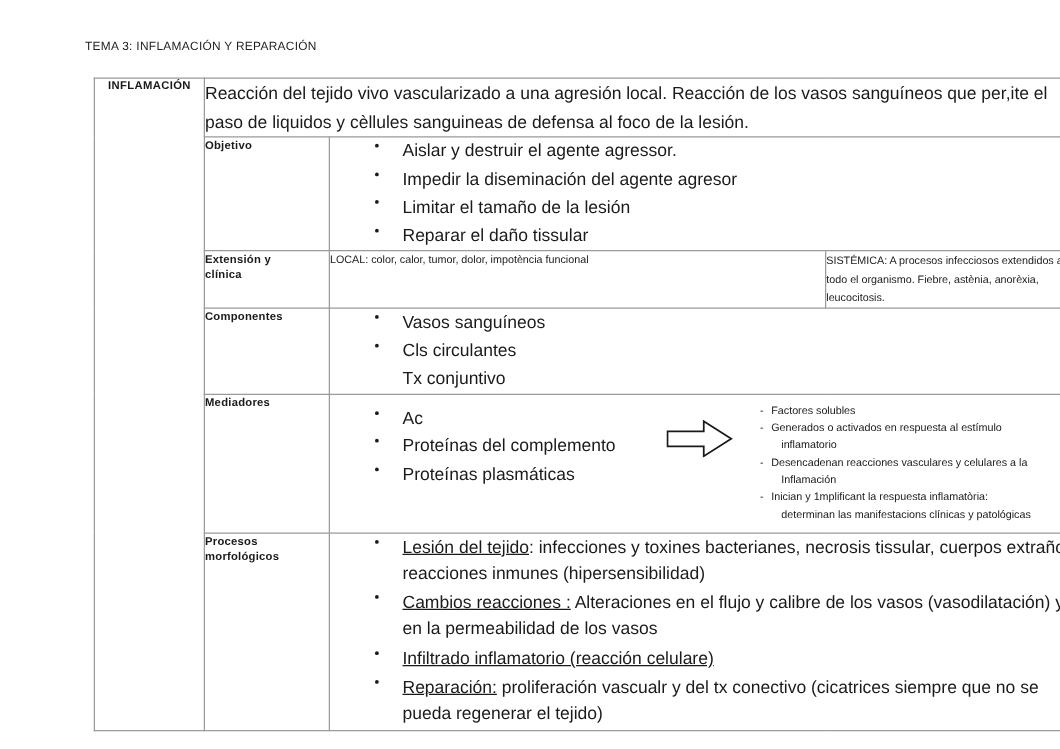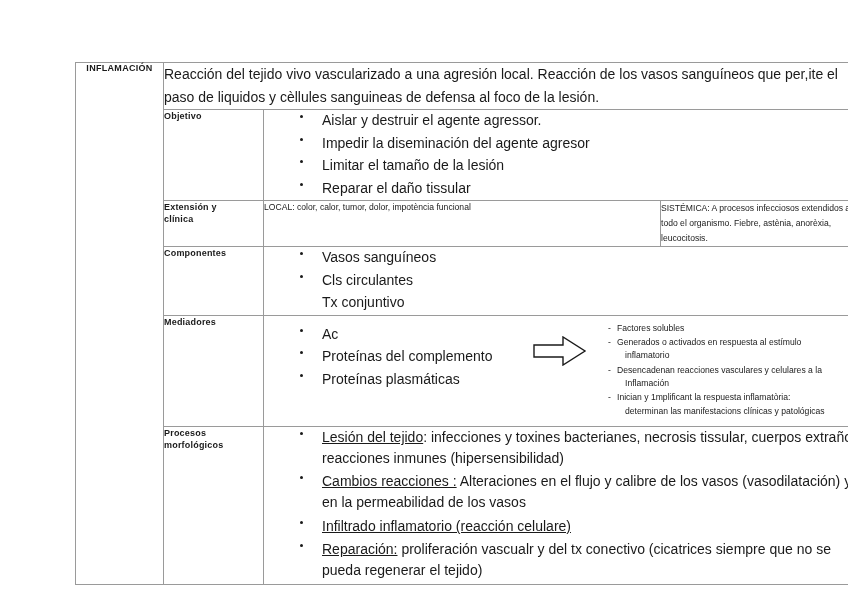--- a/index.html
+++ b/index.html
@@ -140,20 +140,21 @@
   .ext-local { font-size: 8.6px; line-height: 1.55; }
   .ext-sys { font-size: 8.6px; line-height: 1.75; }
   .proc-cell { padding: 7px 8px 9px 0; }
   .proc-cell ul.blist > li { margin-bottom: 2.5px; }
 </style>
 </head>
 <body>
 
 <div class="page">
 
+  <div class="doc-title">TEMA 3: INFLAMACIÓN Y REPARACIÓN</div>
 
   <table class="main">
     <colgroup>
       <col style="width:88px">
       <col style="width:100px">
       <col style="width:397px">
       <col style="width:208px">
     </colgroup>
     <tbody>
       <tr>

